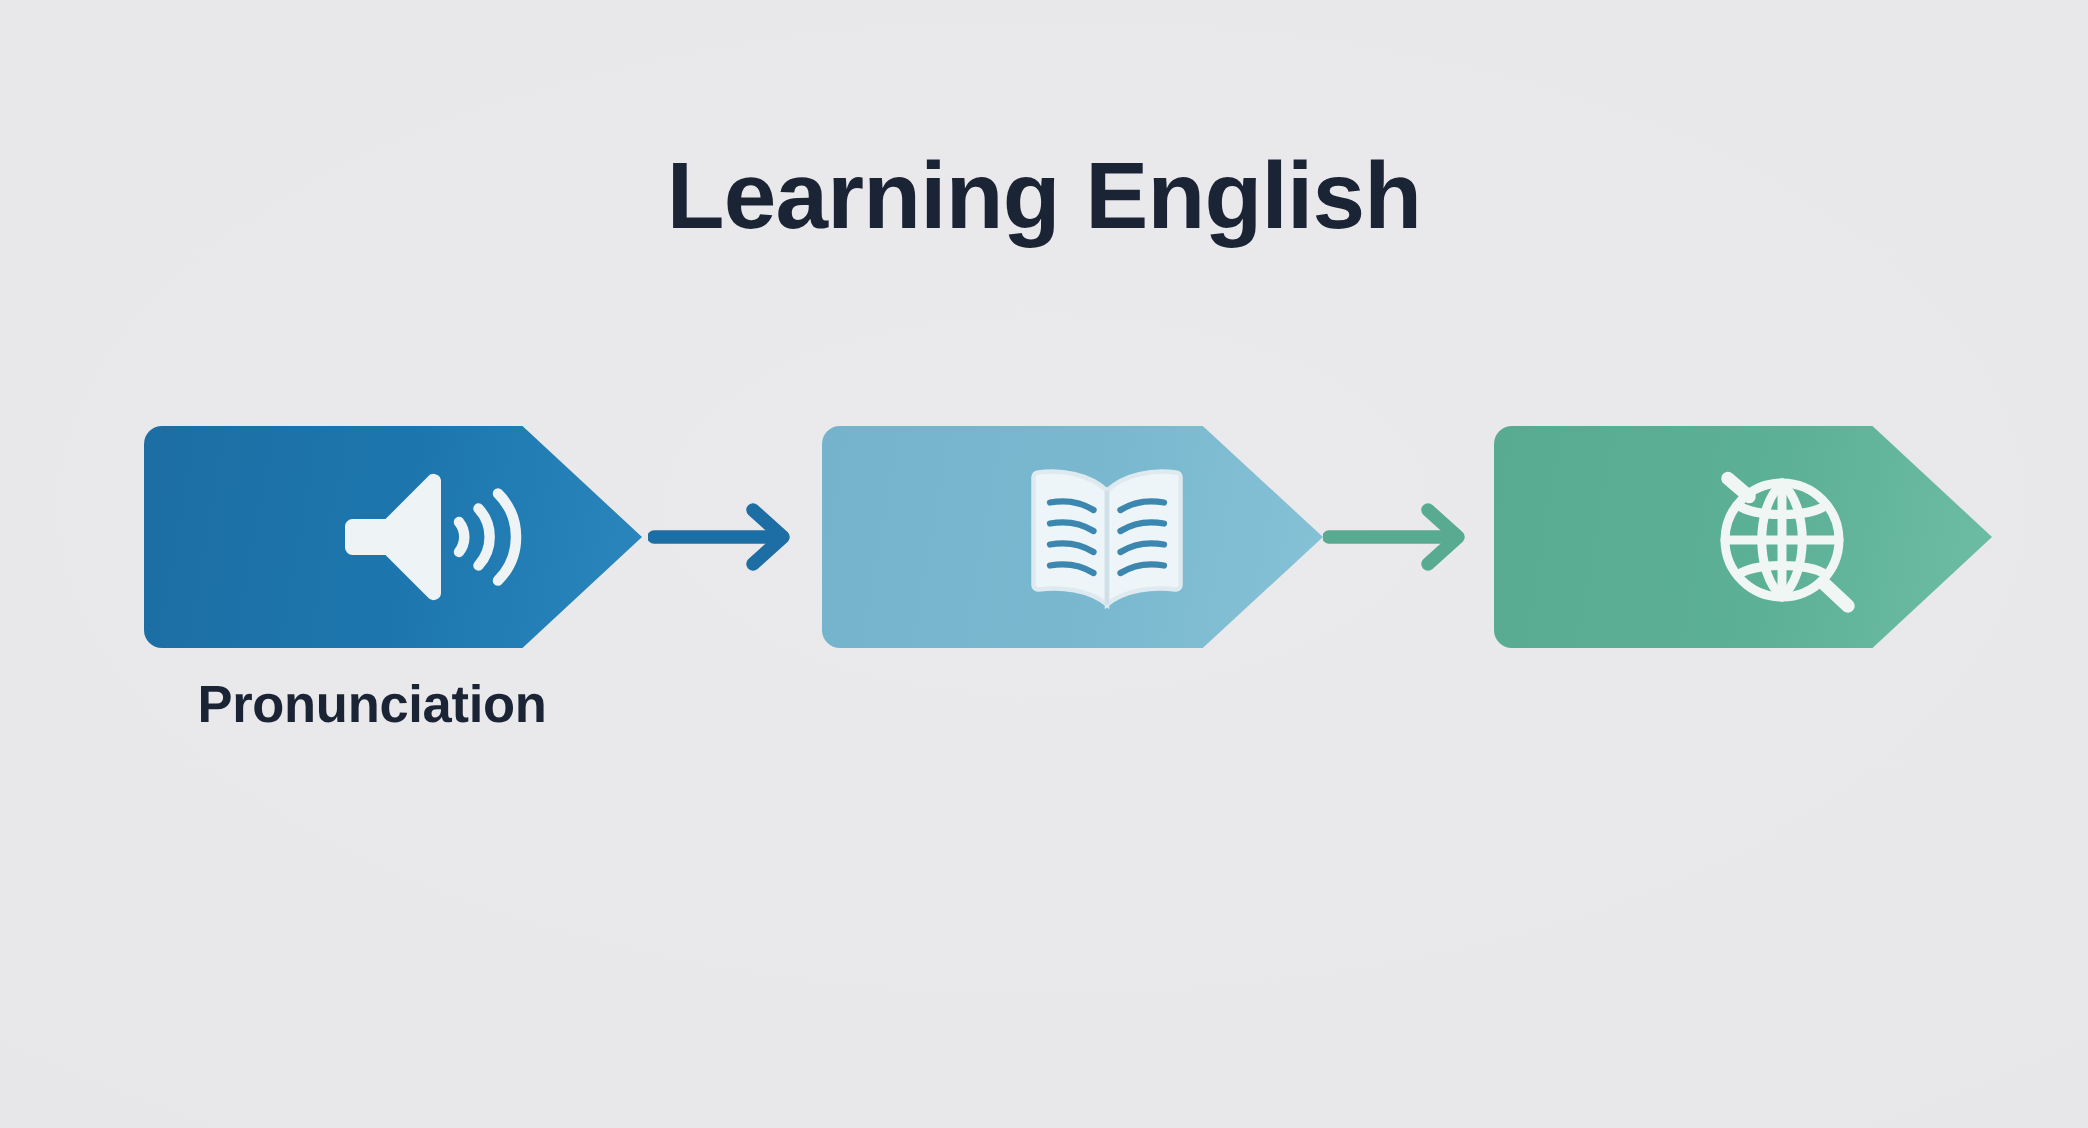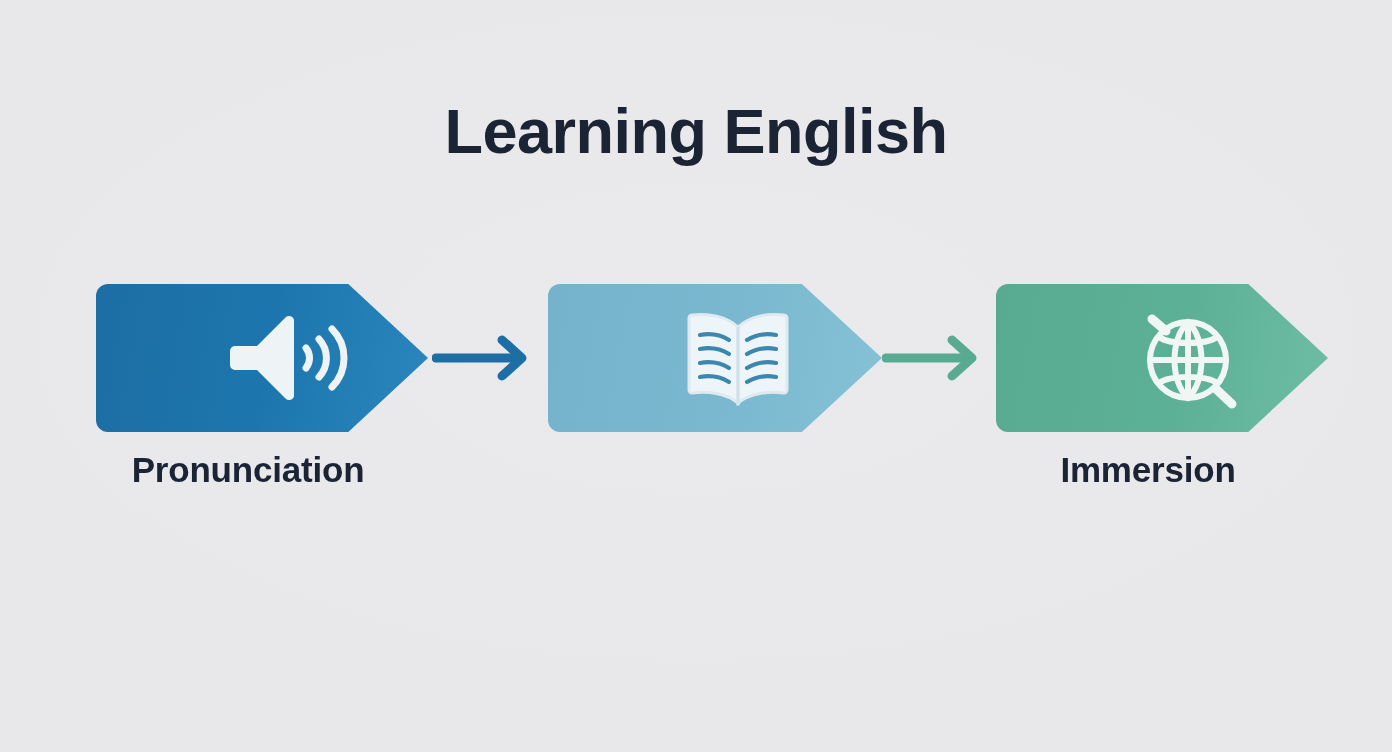--- a/index.html
+++ b/index.html
@@ -175,15 +175,14 @@
           </g>
           <path d="M86 84 L102 99" stroke="#f0f6f3" stroke-width="9" stroke-linecap="round"></path>
           <path d="M22 14 L36 26" stroke="#f0f6f3" stroke-width="9" stroke-linecap="round"></path>
         </svg>
       </div>
     </div>
 
   </div>
 
   <div class="label label-1">Pronunciation</div>
-  <div class="label label-3">Immersion</div>
 
 </div>
 
 </body></html>

